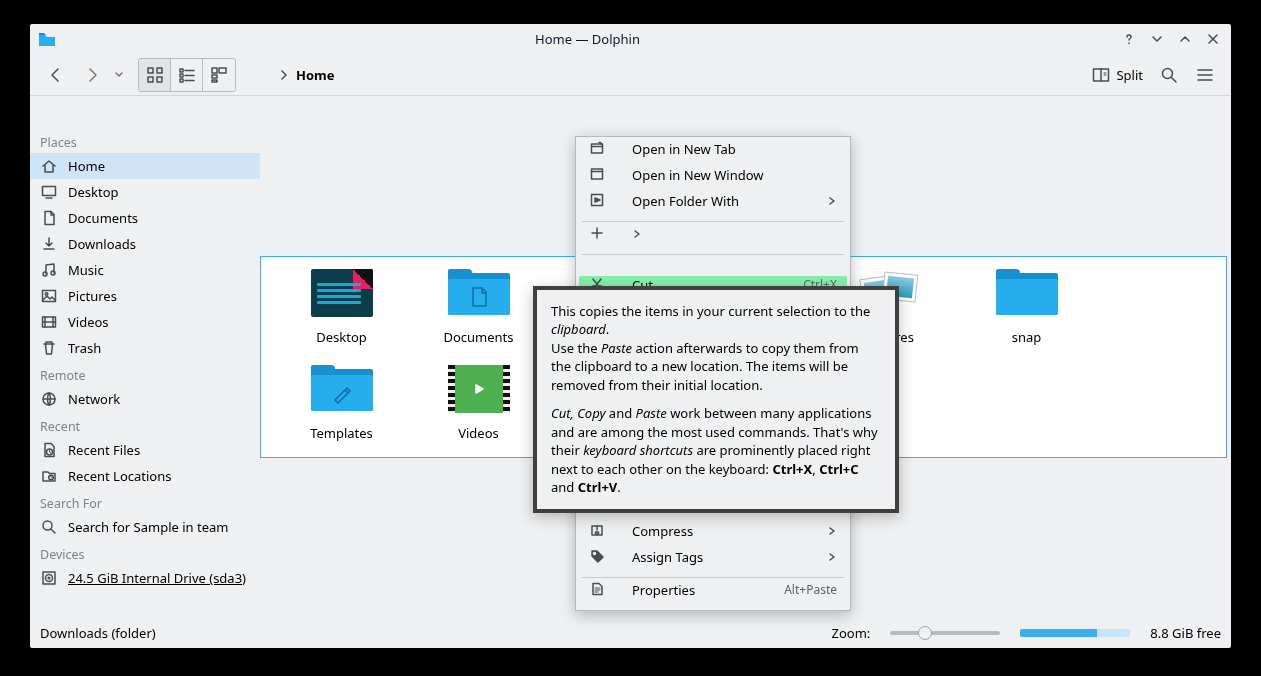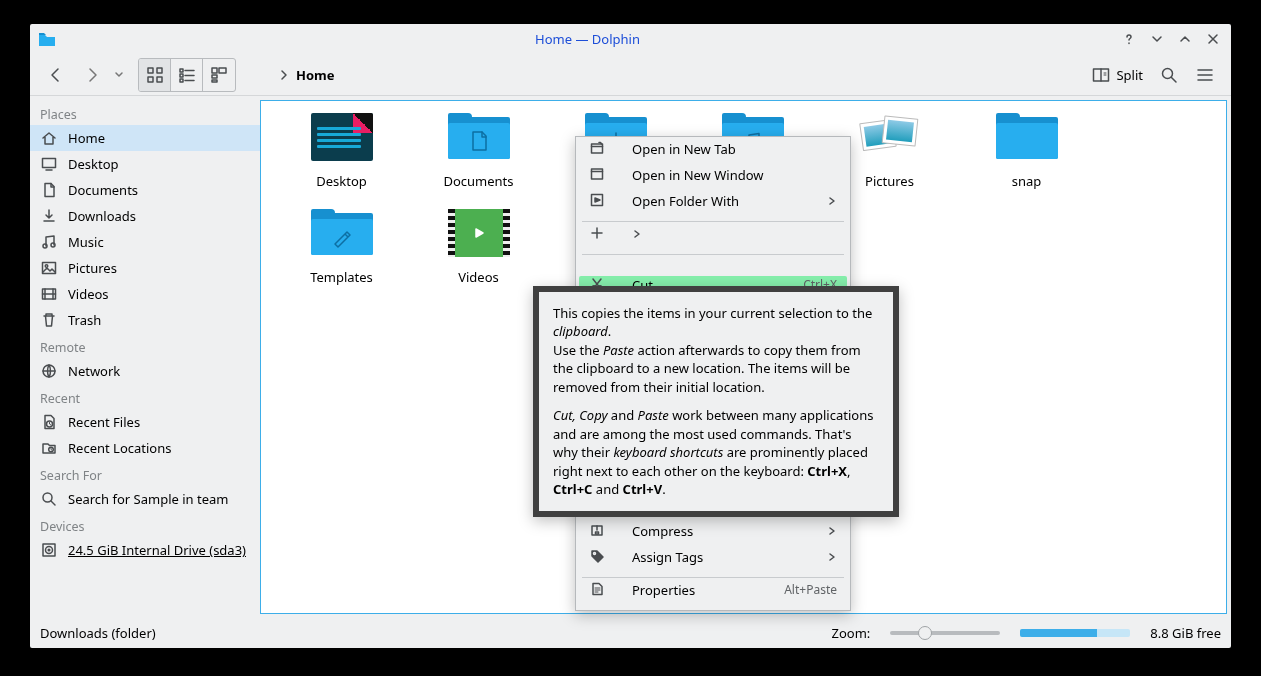--- a/index.html
+++ b/index.html
@@ -6,42 +6,42 @@
   body { background: #000; width: 1261px; height: 676px; position: relative; }
   .window {
     position: absolute; left: 30px; top: 24px; width: 1201px; height: 624px;
     background: #eff0f1; display: flex; flex-direction: column; border-radius: 2px;
     overflow: visible;
   }
 
   
   .titlebar { height: 30px; display: flex; align-items: center; padding: 0 8px; }
   .titlebar .app-icon { width: 18px; height: 18px; margin-right: 8px; }
-  .titlebar .title { flex: 1; text-align: center; font-size: 13px; color: #1d4ed8; }
+  .titlebar .title { flex: 1; text-align: center; font-size: 13px; color: #0f172a; }
   .titlebar .win-btn { width: 20px; height: 20px; display: flex; align-items: center; justify-content: center; margin-left: 8px; cursor: pointer; }
 
   
   .toolbar {
     height: 42px; display: flex; align-items: center; padding: 0 10px; gap: 4px;
     border-bottom: 1px solid #d5d7d9;
   }
   .tbtn { width: 32px; height: 32px; display: flex; align-items: center; justify-content: center; border-radius: 3px; cursor: pointer; }
   .tbtn svg { display: block; }
   .view-group { display: flex; border: 1px solid #b8bbbe; border-radius: 3px; overflow: hidden; margin: 0 8px; }
   .view-group .tbtn { border-radius: 0; border-right: 1px solid #b8bbbe; }
   .view-group .tbtn:last-child { border-right: none; }
   .view-group .active { background: #e2e4e6; }
   .breadcrumb { display: flex; align-items: center; margin-left: 30px; font-size: 13px; }
   .breadcrumb svg { margin-right: 6px; }
   .breadcrumb span { font-weight: bold; }
   .toolbar-spacer { flex: 1; }
   .split-btn { display: flex; align-items: center; gap: 6px; font-size: 13px; padding: 0 6px; height: 32px; cursor: pointer; }
 
   
-  .main { flex: 1; display: flex; min-height: 0; }
+  .main { flex: 1; display: flex; min-height: 0; align-items: center; }
 
   
   .sidebar { width: 230px; overflow-y: auto; padding-top: 4px; font-size: 13px; }
   .sb-section { color: #7f8386; padding: 6px 10px 2px; font-size: 12.5px; }
   .sb-item { display: flex; align-items: center; gap: 10px; padding: 3px 10px; height: 26px; cursor: pointer; }
   .sb-item.active { background: #cfe5f7; }
   .sb-item .underline { text-decoration: underline; }
   .sb-icon { width: 18px; height: 18px; flex-shrink: 0; display: flex; align-items: center; justify-content: center; }
 
   
@@ -99,21 +99,21 @@
   .ctx-item { display:flex; align-items:flex-start; height:26px; padding:0 10px; gap:27px; cursor:pointer; margin:0 3px; border-radius:2px;}
   .ctx-item.hl { background:#86efac;margin-top:21px; }
   .ctx-item .lab { flex:1; }
   .ctx-item .sc  { color:#606366; font-size:12px; }
   .ctx-sep { height:1px; background:#c8cbce; margin:3px 6px; }
   .ctx-icon{ width:16px; height:16px; display:flex; align-items:center; justify-content:center; flex-shrink:0;}
 
   
   .tooltip {
     position:absolute; left:533px; top:286px; width:366px; background:#eff0f1;
-    border:6px solid #404040; padding:12px 14px; font-size:13px; line-height:1.42;
+    border:4px solid #404040; padding:12px 14px; font-size:13px; line-height:1.42;
     box-shadow:0 4px 14px rgba(0,0,0,0.25);
   }
   .tooltip p { margin-bottom:10px; }
   .tooltip p:last-child{margin-bottom:0;}
   .tooltip i{font-style:italic;}
   .tooltip b{font-weight:bold;}
 
   
   svg { stroke:#4a4d50; stroke-width:1.5; fill:none; stroke-linecap:round; stroke-linejoin:round;}
   .light svg{stroke:#777;}

